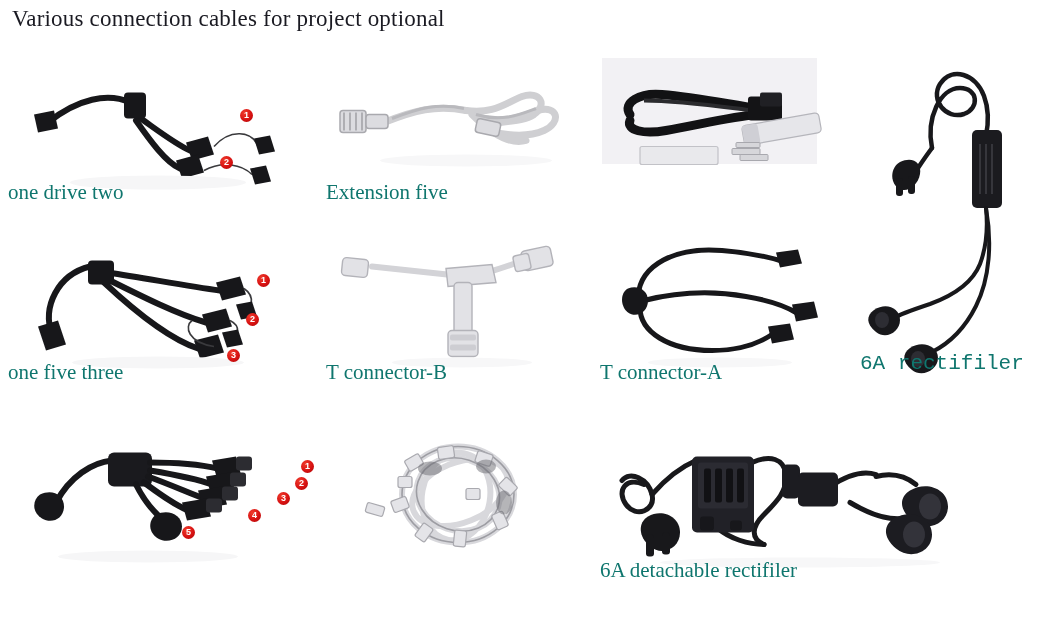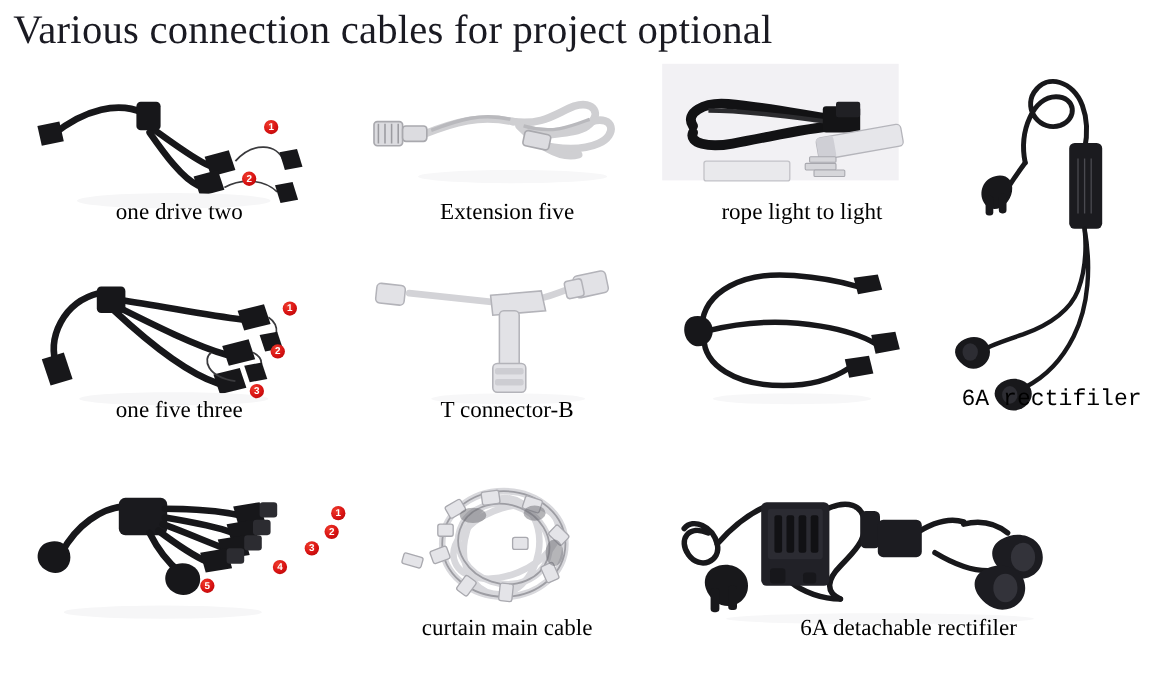--- a/index.html
+++ b/index.html
@@ -11,21 +11,21 @@
     width: 1060px;
     height: 630px;
     position: relative;
     font-family: "Liberation Serif", "DejaVu Serif", serif;
     overflow: hidden;
   }
   #page-title {
     position: absolute;
     left: 12px;
     top: 6px;
-    font-size: 37px;
+    font-size: 23px;
     color: #1a1a22;
     letter-spacing: 0.2px;
     white-space: nowrap;
   }
   .grid {
     position: absolute;
     left: 0;
     top: 52px;
     width: 1060px;
     height: 578px;
@@ -37,23 +37,22 @@
   .art {
     position: absolute;
     left: 0;
     top: 0;
     width: 100%;
     height: 100%;
   }
   .caption {
     position: absolute;
     width: 100%;
-    text-align: center;
     font-size: 21px;
-    color: #000000;
+    color: #0f766e;
     white-space: nowrap;
   }
   .tinted {
     background: #f2f1f4;
   }
   .badge {
     position: absolute;
     width: 13px;
     height: 13px;
     border-radius: 50%;
@@ -158,21 +157,20 @@
         <rect x="142" y="52" width="78" height="20" rx="4" fill="#e6e6ea" stroke="#b5b5bb" stroke-width="1.2"></rect>
         <rect x="142" y="52" width="16" height="20" rx="3" fill="#cfcfd5"></rect>
       </g>
       <rect x="40" y="82" width="78" height="18" rx="2" fill="#e9e9ec" stroke="#c2c2c7" stroke-width="1.2"></rect>
       <g fill="#d6d6da" stroke="#a8a8ae" stroke-width="1">
         <rect x="132" y="84" width="28" height="6" rx="1"></rect>
         <rect x="140" y="90" width="28" height="6" rx="1"></rect>
         <rect x="136" y="78" width="24" height="5" rx="1"></rect>
       </g>
     </svg>
-    <div class="caption cap-r1">rope light to light</div>
   </div>
 
   <div class="cell tall c4">
     <svg class="art" viewBox="0 0 192 330">
       <g fill="none" stroke="#18181b" stroke-width="4.5" stroke-linecap="round">
         <path d="M72 96 C66 66, 80 36, 100 36 C118 36, 120 56, 104 62 C86 68, 70 48, 80 32 C92 14, 116 22, 124 44 C130 60, 128 74, 126 84"></path>
         <path d="M72 96 C66 104, 62 110, 58 116"></path>
       </g>
       <g fill="#18181b">
         <path d="M40 110 C52 104, 62 110, 60 122 C58 134, 46 142, 38 136 C30 130, 30 116, 40 110 Z"></path>
@@ -264,20 +262,21 @@
         <path d="M40 70 C38 98, 70 116, 112 116 C140 116, 160 108, 172 100"></path>
       </g>
       <g fill="#17171a">
         <path d="M28 54 C38 50, 48 56, 48 66 C48 78, 36 84, 28 78 C20 72, 20 58, 28 54 Z"></path>
         <path d="M176 18 l22 -3 l4 14 l-22 4 z"></path>
         <path d="M192 70 l22 -3 l4 16 l-22 4 z"></path>
         <path d="M168 92 l22 -3 l4 16 l-22 4 z"></path>
       </g>
       <ellipse cx="120" cy="128" rx="72" ry="5" fill="#f7f7f8"></ellipse>
     </svg>
+    <div class="caption cap-r2">T connector-A</div>
   </div>
 
   <div class="cell r3 c1">
     <svg class="art" viewBox="0 0 310 140">
       <g fill="none" stroke="#17171a" stroke-width="6" stroke-linecap="round">
         <path d="M48 70 C62 44, 84 30, 104 28"></path>
       </g>
       <rect x="100" y="20" width="44" height="34" rx="6" fill="#1a1a1e"></rect>
       <g fill="none" stroke="#17171a" stroke-width="6" stroke-linecap="round">
         <path d="M142 30 C168 30, 192 32, 210 36"></path>
@@ -333,21 +332,20 @@
         <rect x="40" y="72" width="18" height="10" rx="2" transform="rotate(16 49 77)"></rect>
         <rect x="72" y="44" width="14" height="11" rx="2"></rect>
         <rect x="140" y="56" width="14" height="11" rx="2"></rect>
       </g>
       <g fill="#6d6d74" opacity="0.5">
         <ellipse cx="160" cy="34" rx="10" ry="7"></ellipse>
         <ellipse cx="178" cy="70" rx="8" ry="12"></ellipse>
         <ellipse cx="104" cy="36" rx="12" ry="7"></ellipse>
       </g>
     </svg>
-    <div class="caption cap-r3">curtain main cable</div>
   </div>
 
   <div class="cell r3 wide">
     <svg class="art" viewBox="0 0 452 140">
       <g fill="none" stroke="#18181b" stroke-width="5" stroke-linecap="round">
         <path d="M44 52 C26 44, 16 58, 26 72 C36 86, 56 78, 52 62 C48 46, 30 38, 22 48"></path>
         <path d="M52 62 C66 46, 82 34, 96 28"></path>
         <path d="M152 30 C170 22, 184 26, 186 42 C188 58, 176 70, 164 82 C152 94, 150 106, 164 112"></path>
         <path d="M118 96 C130 106, 148 112, 164 112"></path>
         <path d="M230 54 C248 42, 264 38, 276 42"></path>

